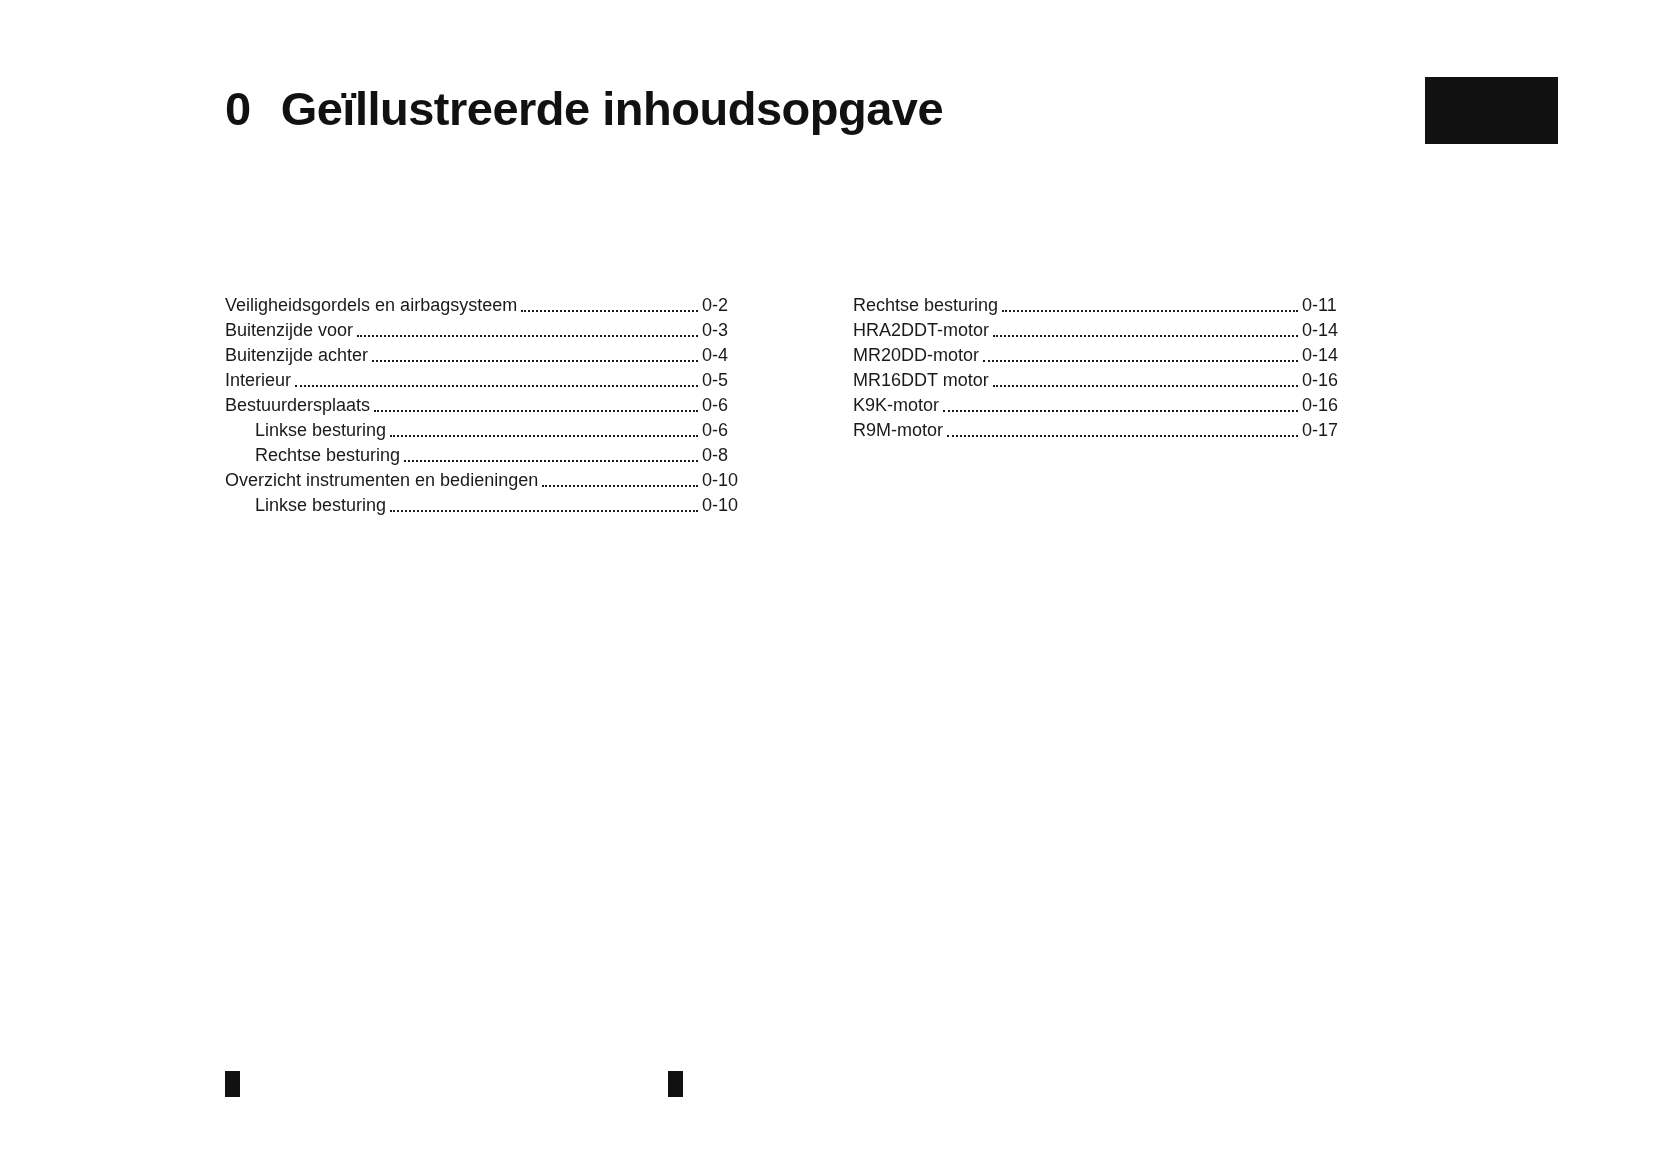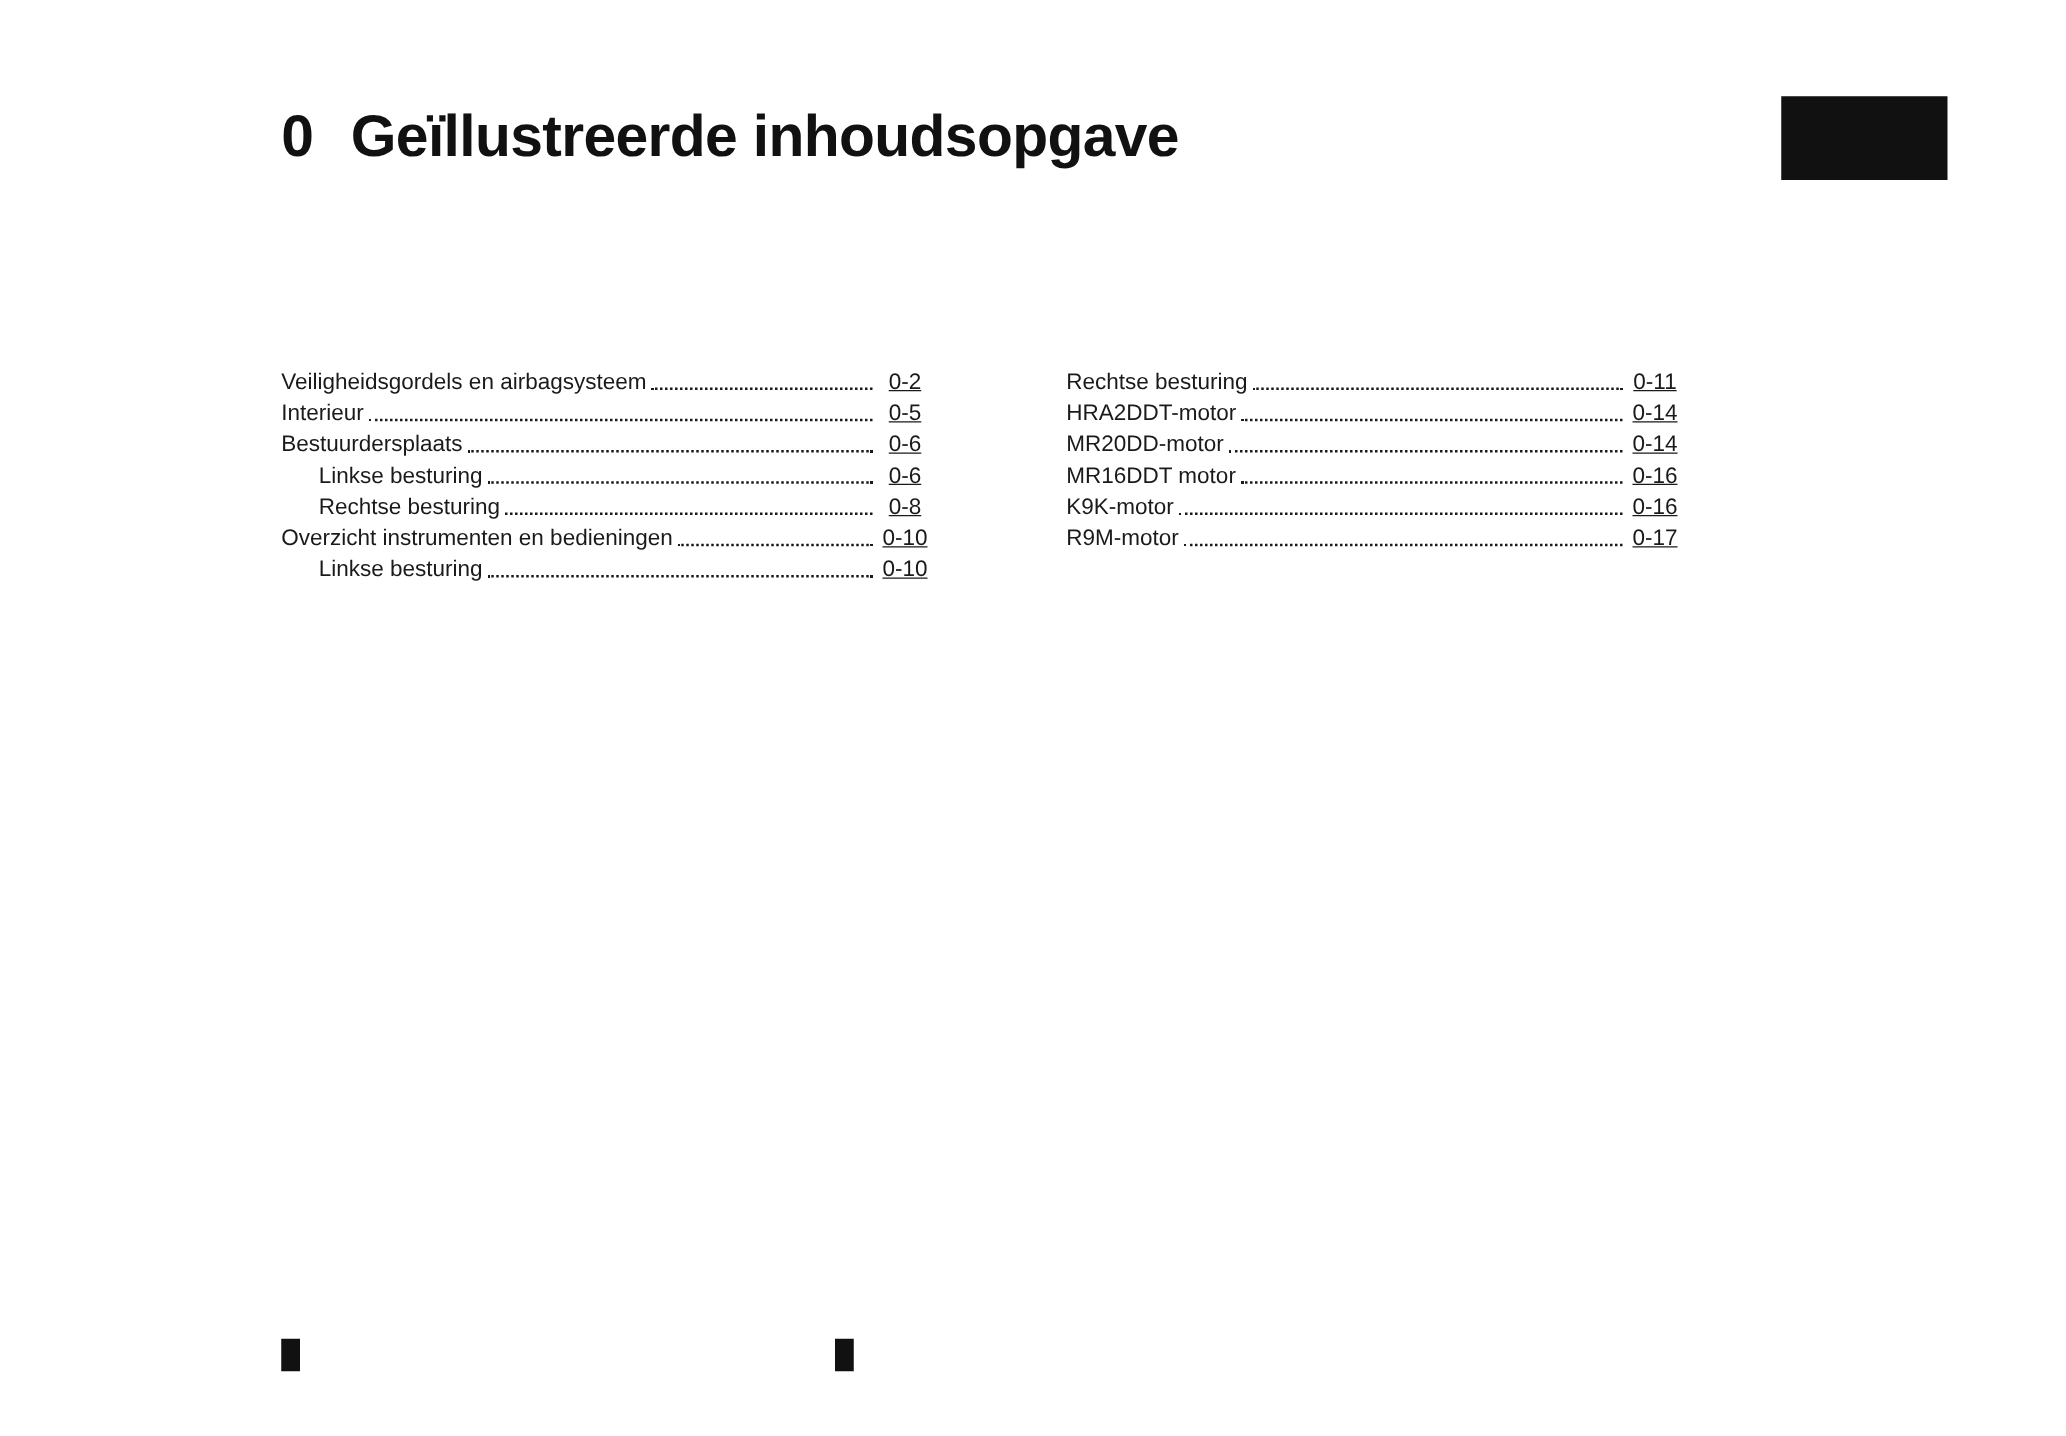--- a/index.html
+++ b/index.html
@@ -80,23 +80,22 @@
     content: "";
     position: absolute;
     left: 4px;
     right: 4px;
     bottom: 6px;
     border-bottom: 2.5px dotted #1b1b1b;
   }
   .entry .pg {
     flex: 0 0 auto;
     min-width: 44px;
-    text-align: center;
+    text-align: left;
     white-space: nowrap;
-    text-decoration: underline;
   }
 
   
   .print-mark {
     position: absolute;
     width: 15px;
     height: 26px;
     background: #111111;
   }
   .print-mark.mark-1 { left: 225px; top: 1071px; }
@@ -111,20 +110,30 @@
 </div>
 
 <div class="chapter-tab"></div>
 
 <div class="toc">
   <div class="toc-col left">
       <div class="entry indent-0">
         <span class="label">Veiligheidsgordels en airbagsysteem</span>
         <span class="dots"></span>
         <span class="pg">0-2</span>
+      </div>
+      <div class="entry indent-0">
+        <span class="label">Buitenzijde voor</span>
+        <span class="dots"></span>
+        <span class="pg">0-3</span>
+      </div>
+      <div class="entry indent-0">
+        <span class="label">Buitenzijde achter</span>
+        <span class="dots"></span>
+        <span class="pg">0-4</span>
       </div>
       <div class="entry indent-0">
         <span class="label">Interieur</span>
         <span class="dots"></span>
         <span class="pg">0-5</span>
       </div>
       <div class="entry indent-0">
         <span class="label">Bestuurdersplaats</span>
         <span class="dots"></span>
         <span class="pg">0-6</span>

